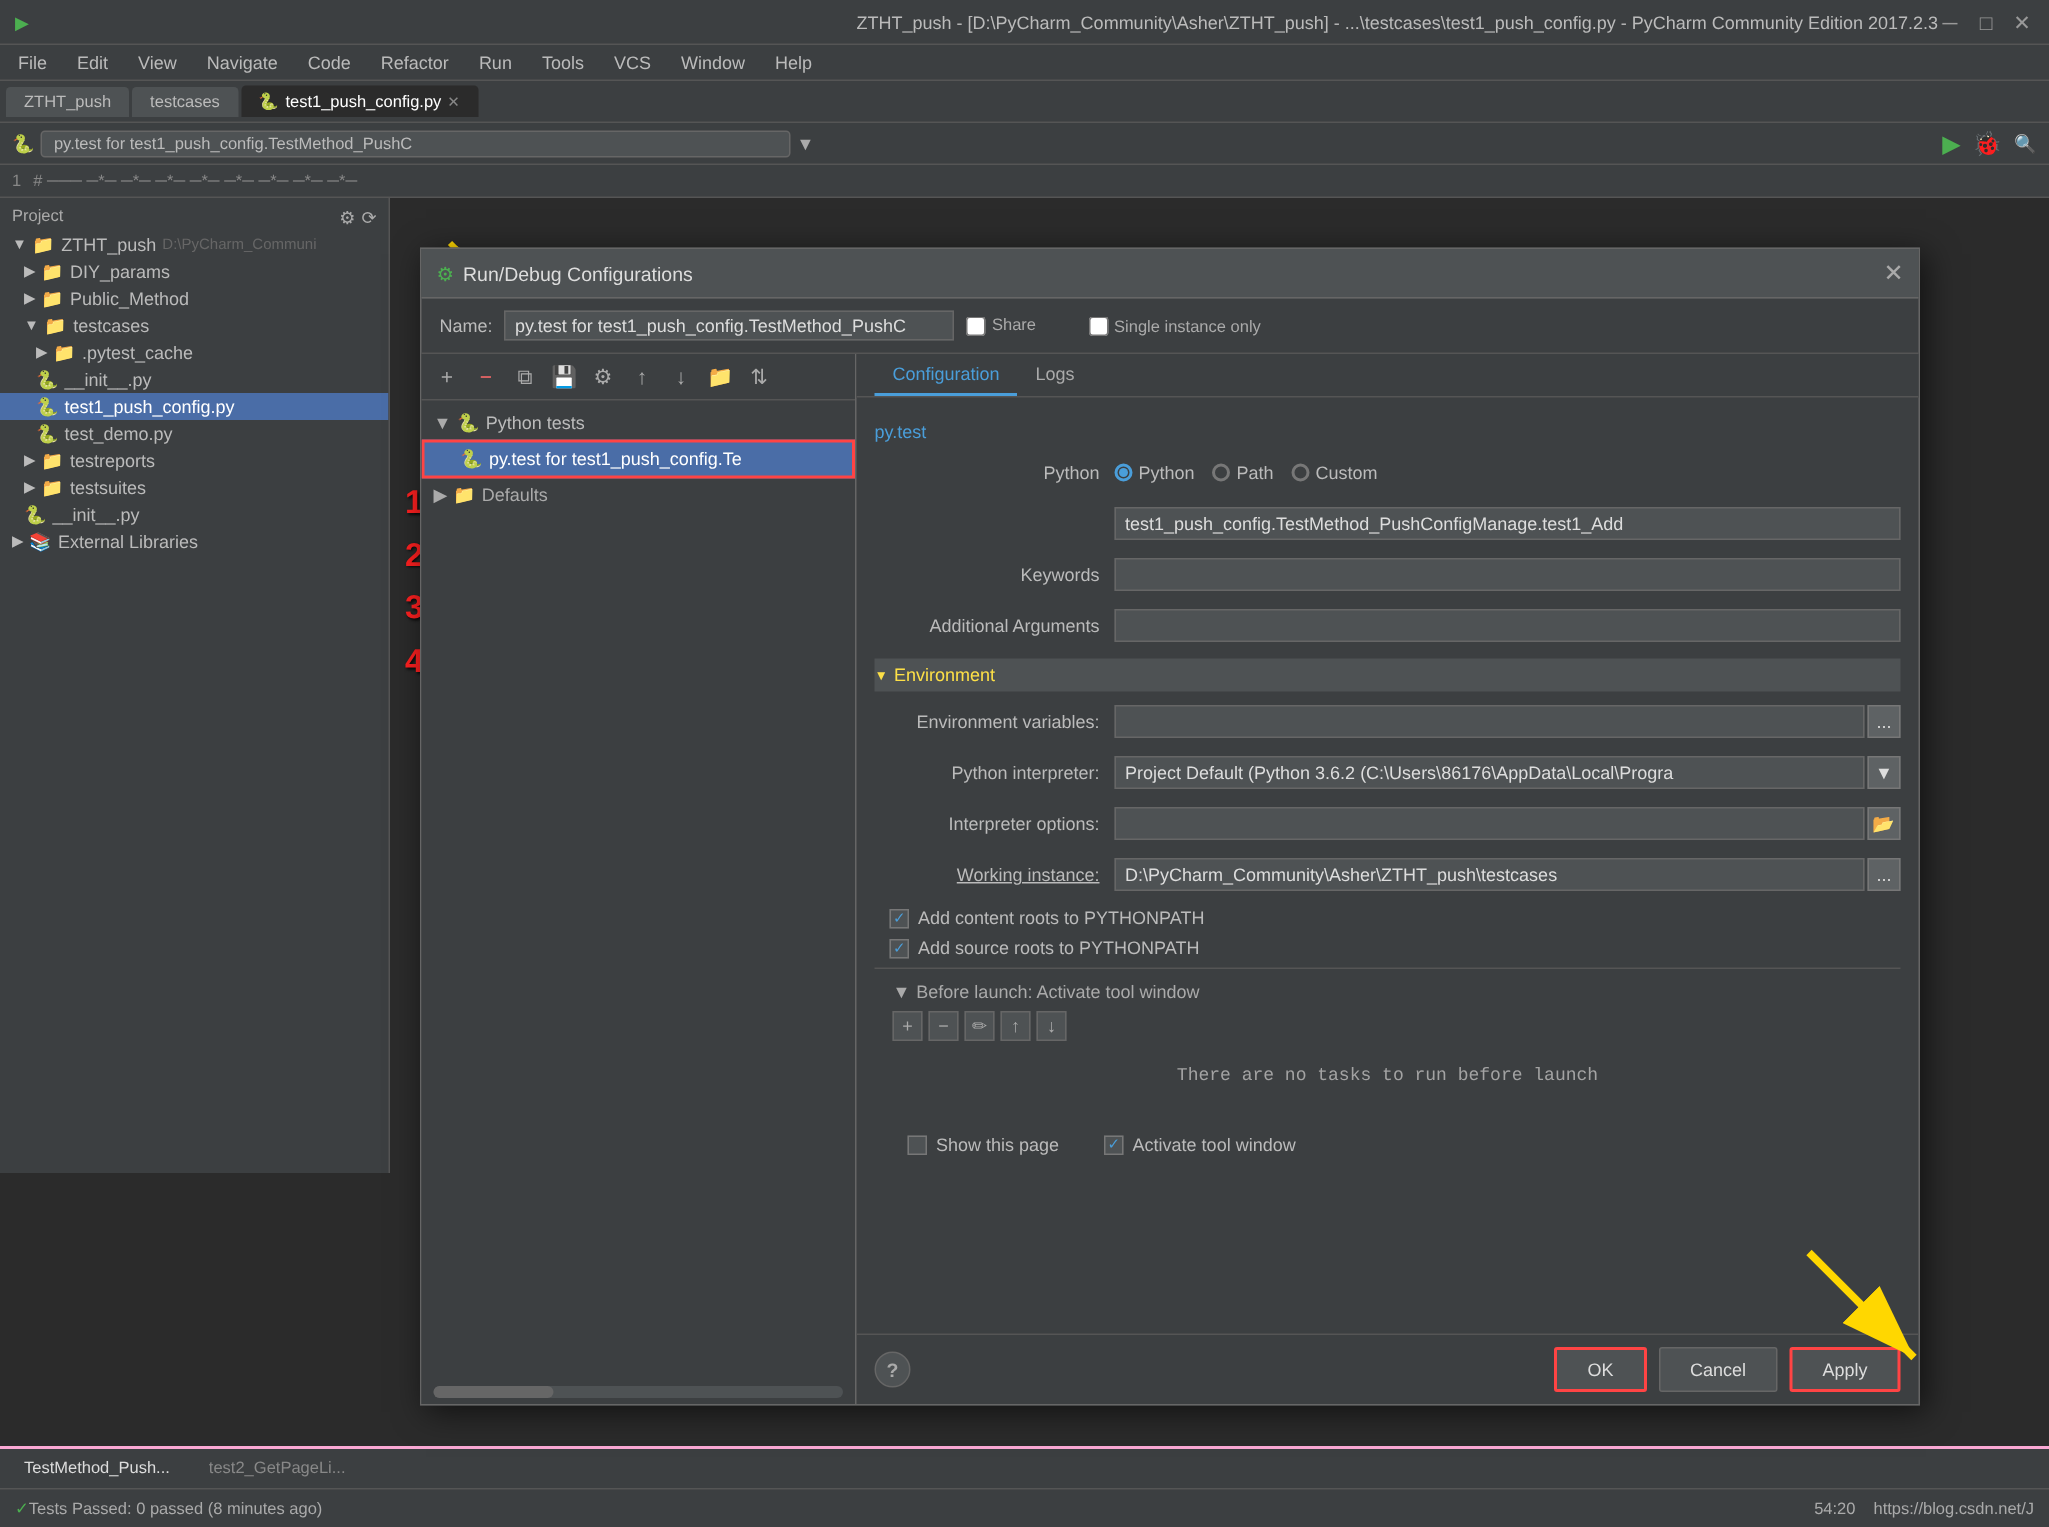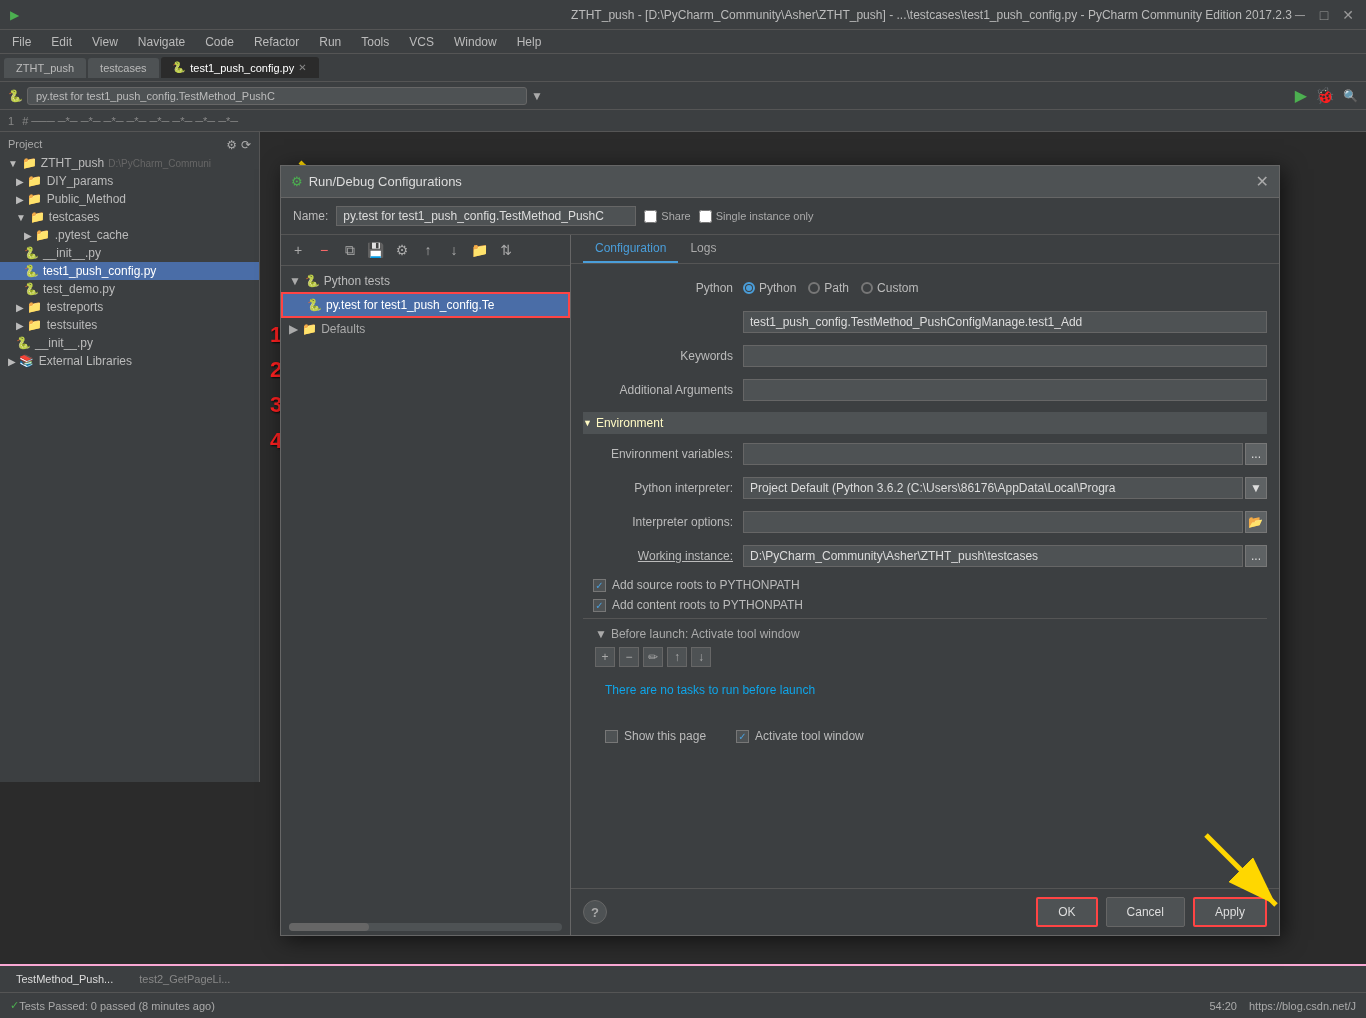--- a/index.html
+++ b/index.html
@@ -312,21 +312,21 @@
     .name-input {
       background: #4e5254;
       border: 1px solid #666;
       color: #ddd;
       font-size: 12px;
       padding: 2px 6px;
       flex: 1;
       max-width: 300px;
     }
     .share-checkbox { display: flex; align-items: center; gap: 4px; color: #aaa; font-size: 11px; }
-    .single-instance { display: flex; align-items: center; gap: 4px; color: #aaa; font-size: 11px; }
+    .single-instance { display: flex; align-items: flex-end; gap: 4px; color: #aaa; font-size: 11px; margin-left: 27px; }
 
     #dialog-tabs {
       display: flex;
       border-bottom: 1px solid #555;
       padding: 0 12px;
       background: #3c3f41;
     }
     .dialog-tab {
       padding: 6px 12px;
       font-size: 12px;
@@ -421,21 +421,21 @@
       border-radius: 50%;
       background: #4a9eda;
     }
     .section-divider {
       background: #4e5254;
       padding: 4px 0;
       margin: 8px 0;
       display: flex;
       align-items: center;
       gap: 4px;
-      color: #fef9c3;
+      color: #fde047;
       font-size: 12px;
     }
     .section-divider::before {
       content: '▼';
       font-size: 9px;
     }
     .checkbox-row {
       display: flex;
       align-items: center;
       gap: 6px;
@@ -476,23 +476,25 @@
     .launch-tool-btn {
       width: 20px; height: 20px;
       background: #4e5254;
       border: 1px solid #666;
       color: #aaa;
       cursor: pointer;
       display: flex; align-items: center; justify-content: center;
       font-size: 12px;
     }
     .launch-empty-text {
-      color: #0ea5e9;
+      text-align: center;
+      color: #a3a3a3;
       font-size: 12px;
       padding: 10px;
+      font-family: Liberation Mono, monospace;
     }
     .launch-checkboxes {
       display: flex;
       gap: 20px;
       margin-top: 22px;
     }
 
     
     #dialog-footer {
       padding: 8px 12px;
@@ -808,20 +810,21 @@
     </div>
 
     <div id="dialog-right">
 
       <div id="dialog-tabs">
         <div class="dialog-tab active">Configuration</div>
         <div class="dialog-tab">Logs</div>
       </div>
 
       <div id="dialog-content">
+        <div class="pytest-label">py.test</div>
 
         <div class="config-row">
           <span class="config-label">Python</span>
           <div class="radio-group config-value">
             <label class="radio-opt">
               <div class="radio-circle selected">
                   <div></div>
                 </div>
               <span>Python</span>
             </label>
@@ -882,25 +885,25 @@
         <div class="config-row">
           <span class="config-label underline">Working instance:</span>
           <div class="config-input-with-btn">
             <input value="D:\PyCharm_Community\Asher\ZTHT_push\testcases" style="">
             <button class="dots-btn">...</button>
           </div>
         </div>
 
         <div class="checkbox-row">
           <div class="checkbox-box checked"></div>
-          <span class="checkbox-label">Add source roots to PYTHONPATH</span>
+          <span class="checkbox-label">Add content roots to PYTHONPATH</span>
         </div>
         <div class="checkbox-row">
           <div class="checkbox-box checked"></div>
-          <span class="checkbox-label">Add content roots to PYTHONPATH</span>
+          <span class="checkbox-label">Add source roots to PYTHONPATH</span>
         </div>
 
         <div id="before-launch">
           <div class="before-launch-header">
             <span>▼</span>
             <span>Before launch: Activate tool window</span>
           </div>
           <div class="launch-toolbar">
             <button class="launch-tool-btn">+</button>
             <button class="launch-tool-btn">−</button>

